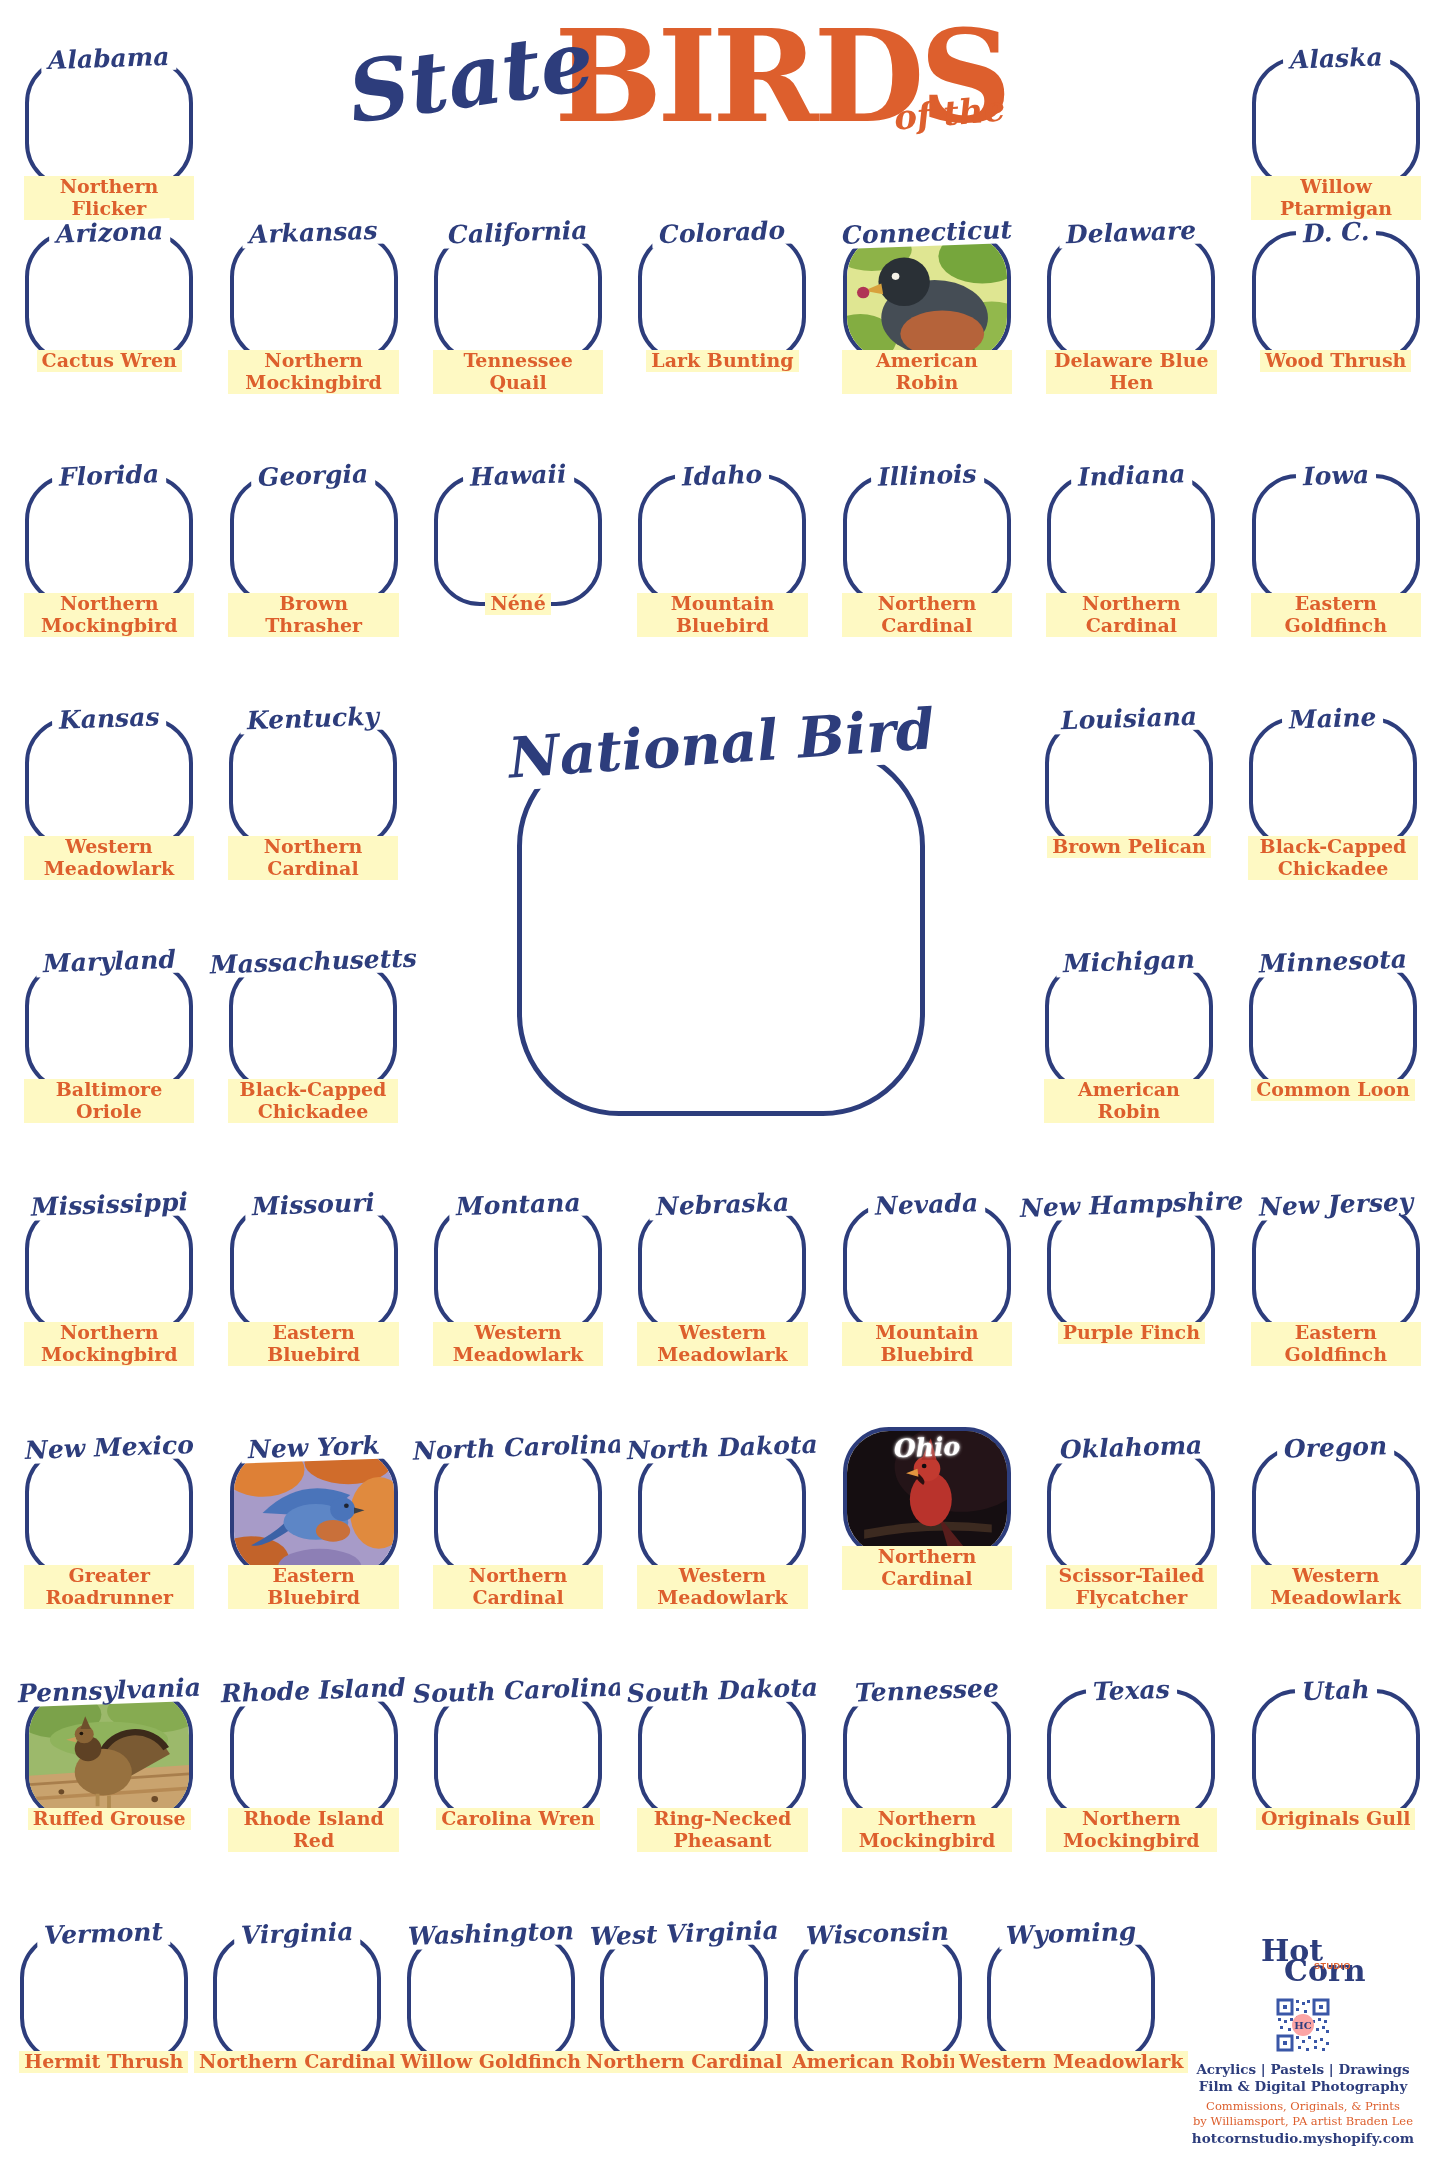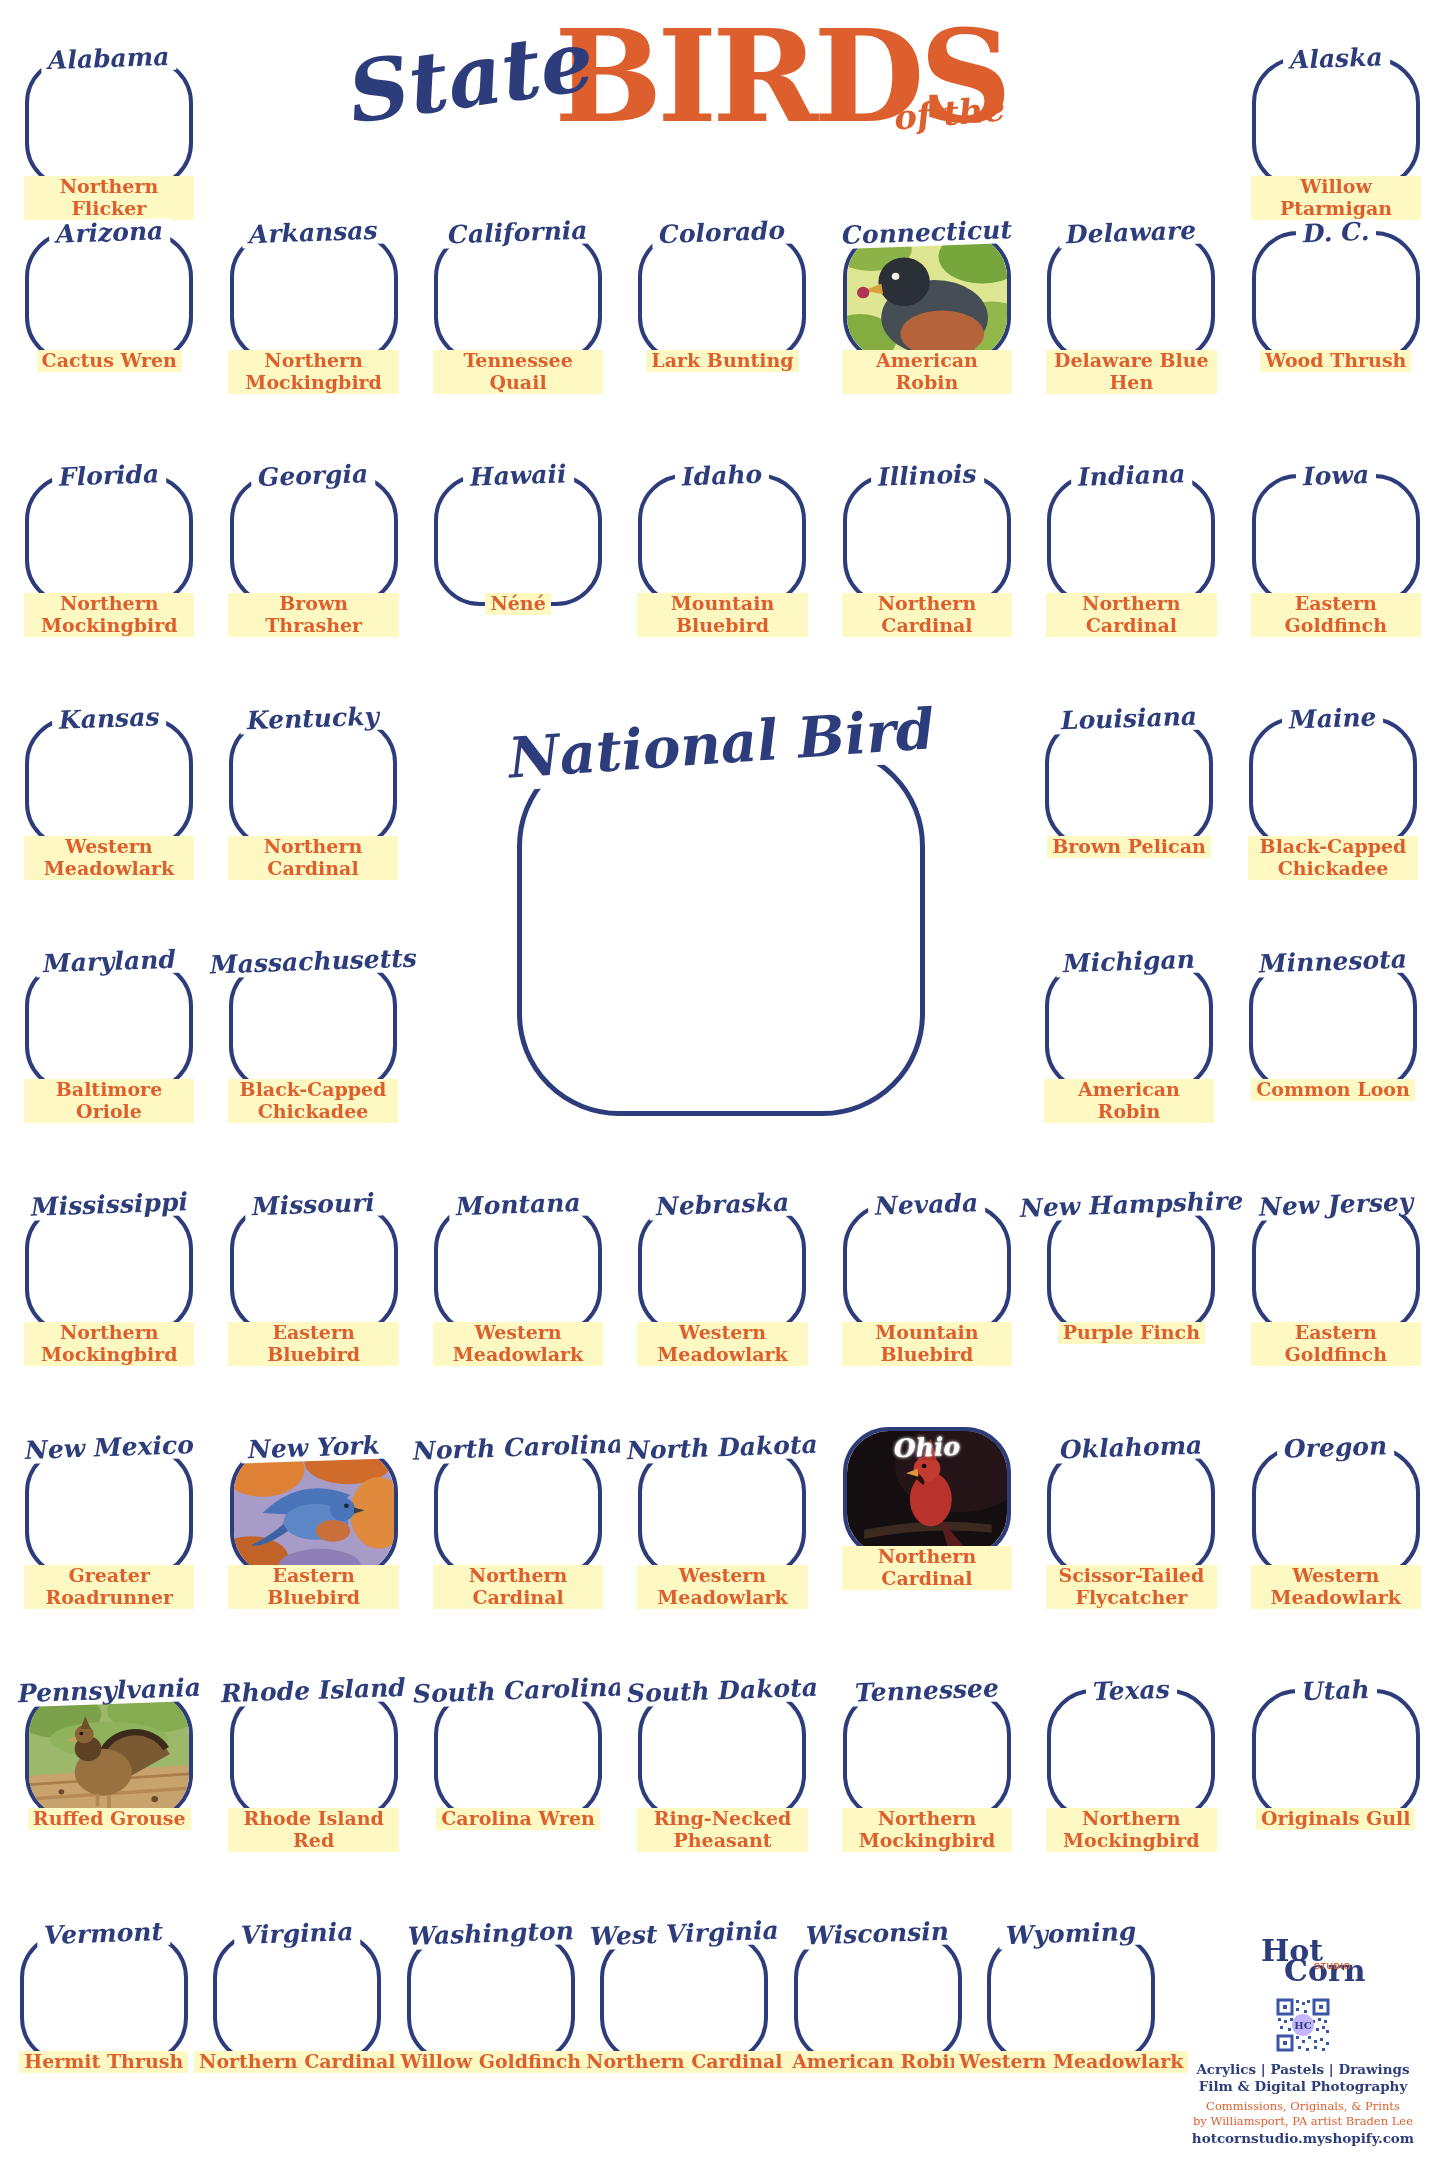--- a/index.html
+++ b/index.html
@@ -85,21 +85,21 @@
   .hc-hot{display:block;font-size:30px;margin-left:2px;}
   .hc-corn{display:block;font-size:30px;margin-left:25px;margin-top:-7px;}
   .hc-studio{
     position:absolute;right:-4px;top:25px;color:var(--orange);font-size:9px;letter-spacing:.5px;
     font-family:"Liberation Sans", sans-serif;font-weight:700;
   }
   .qr{position:relative;width:58px;height:58px;flex:none;}
   .qr svg{width:100%;height:100%;display:block;}
   .qr-hc{
     position:absolute;top:50%;left:50%;transform:translate(-50%,-50%);
-    width:22px;height:22px;background:#c4b5fd;border-radius:50%;
+    width:22px;height:22px;background:#fca5a5;border-radius:50%;
     display:flex;align-items:center;justify-content:center;
     font-size:10px;font-weight:700;color:var(--blue);
   }
   .credit-l1,.credit-l2{color:var(--blue);font-weight:700;font-size:13.5px;line-height:1.25;}
   .credit-l3,.credit-l4{color:var(--orange);font-size:11.5px;line-height:1.3;}
   .credit-l3{margin-top:4px;}
   .credit-url{color:var(--blue);font-weight:700;font-size:13.5px;margin-top:1px;}
 </style>
 </head>
 <body>

